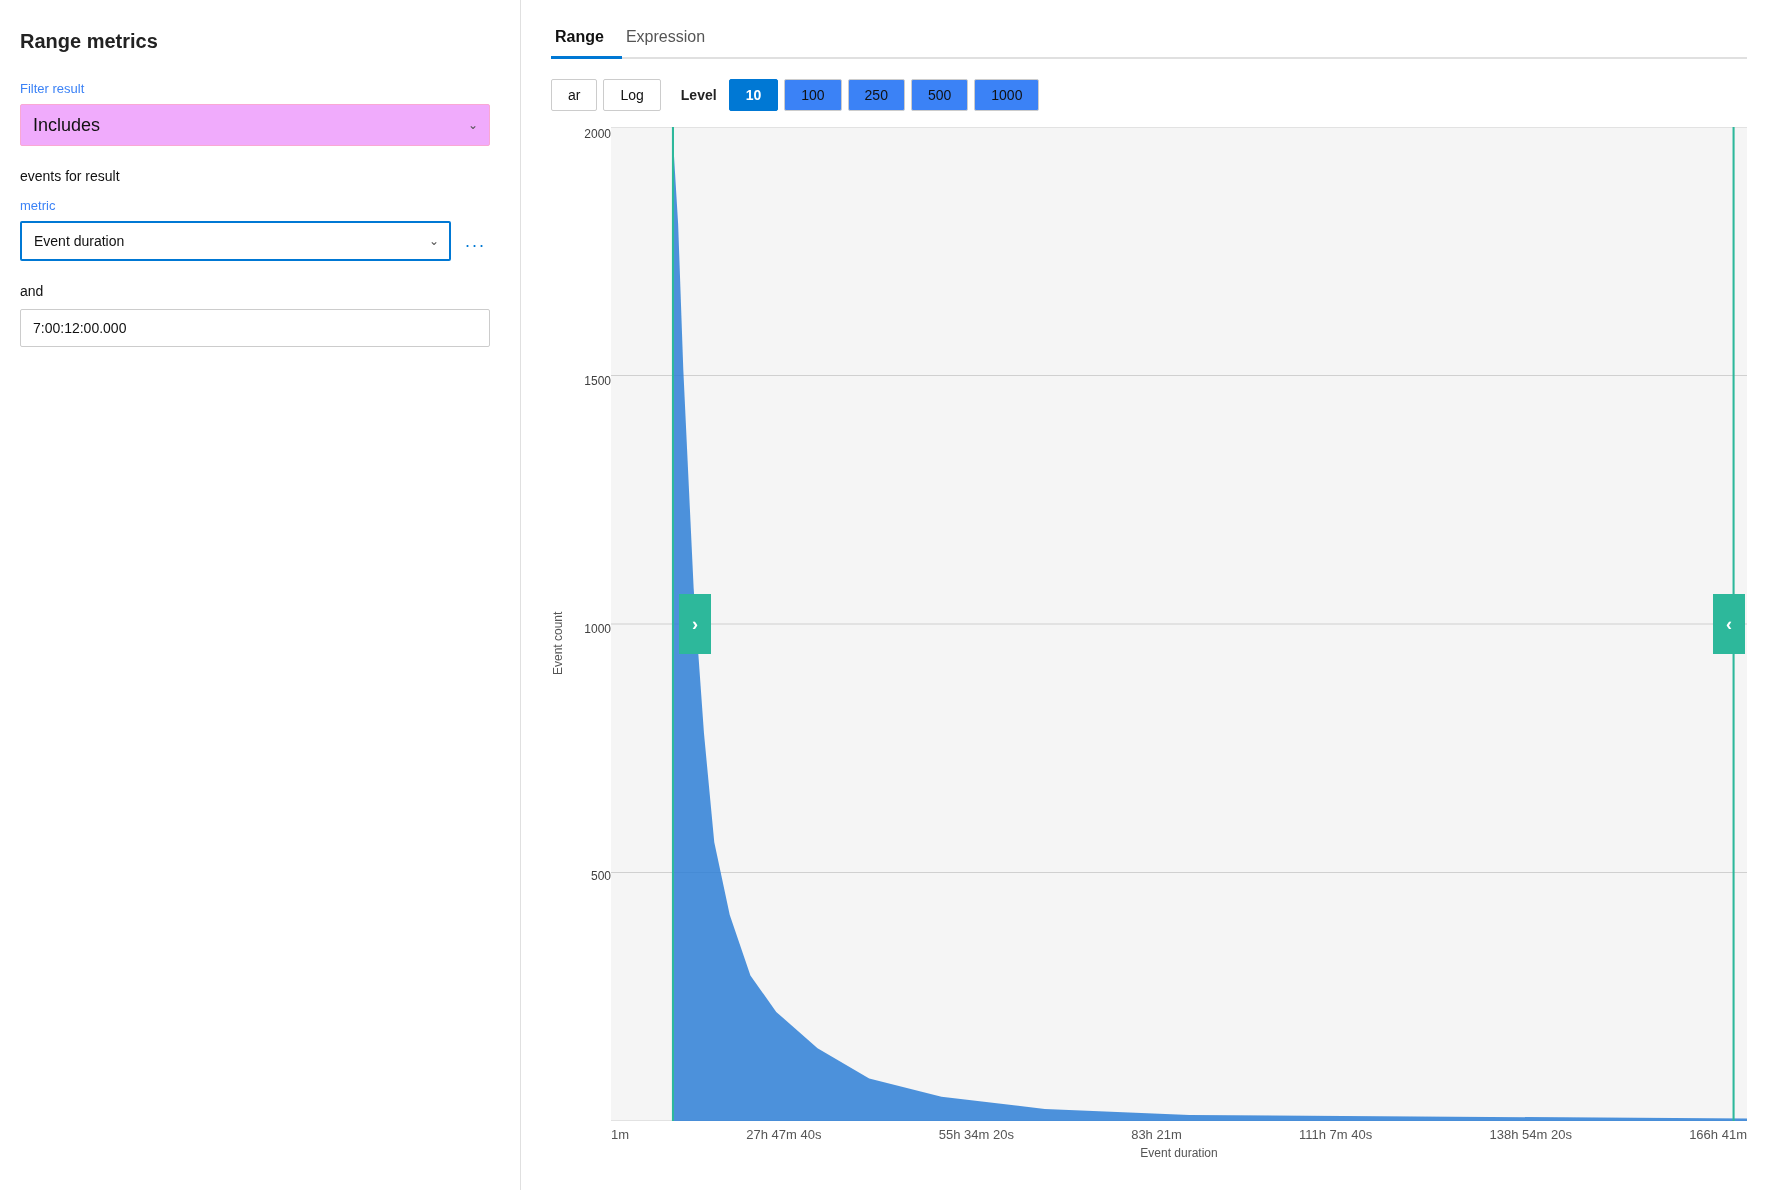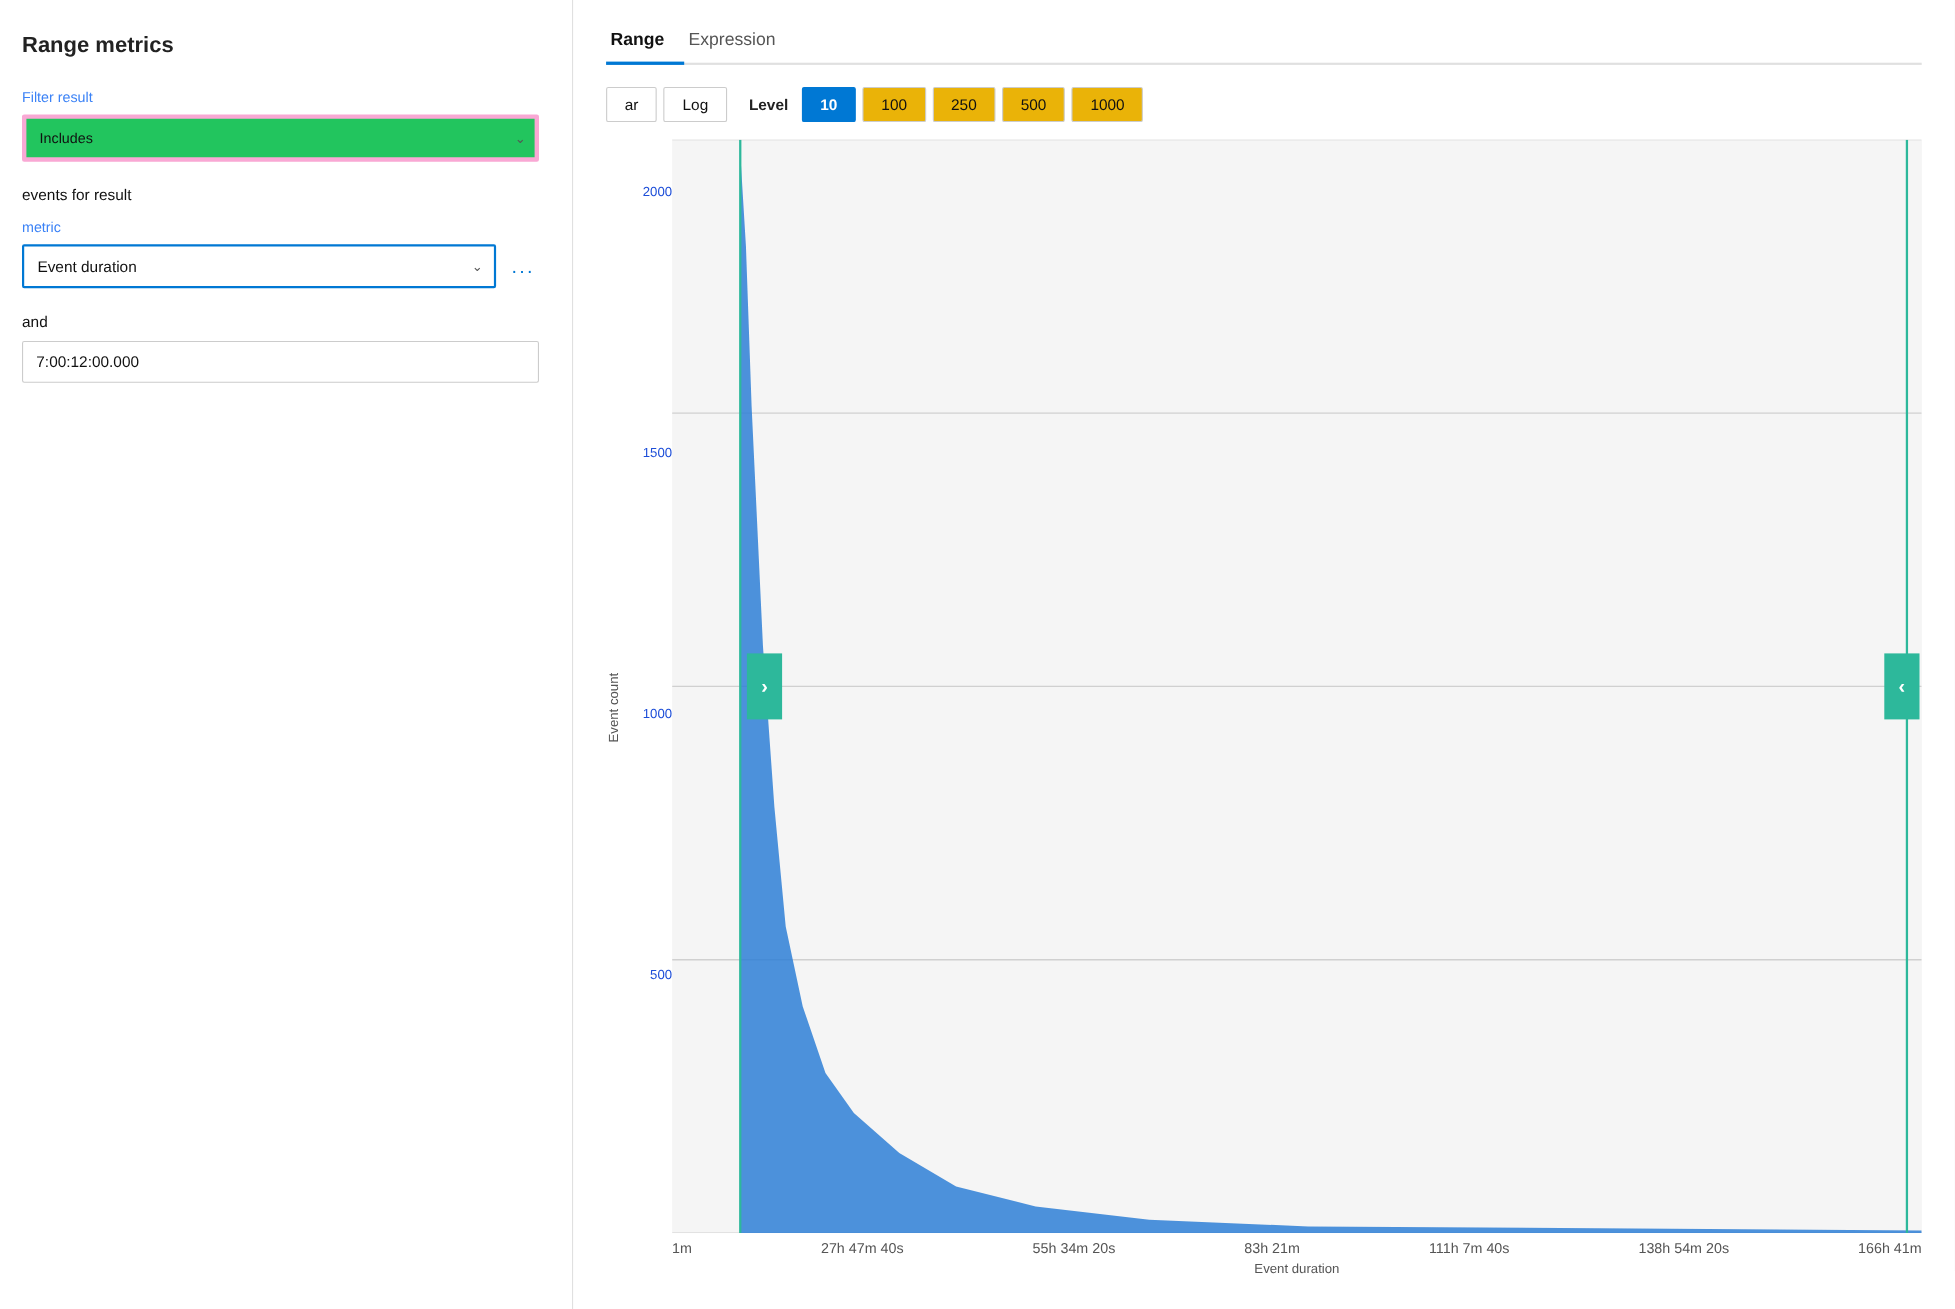--- a/index.html
+++ b/index.html
@@ -35,26 +35,26 @@
       font-weight: 400;
       margin-bottom: 14px;
       color: #111;
     }
     .select-wrapper {
       position: relative;
       margin-bottom: 22px;
     }
     .select-box {
       width: 100%;
-      border: 4px solid #f9a8d4;
+      border: 1px solid #f9a8d4;
       border-radius: 2px;
       padding: 10px 40px 10px 12px;
-      font-size: 13px;
+      font-size: 18px;
       appearance: none;
-      background: #22c55e;
+      background: #f0abfc;
       cursor: pointer;
       color: #111;
     }
     .chevron-icon {
       position: absolute;
       right: 12px;
       top: 50%;
       transform: translateY(-50%);
       pointer-events: none;
       color: #555;
@@ -165,21 +165,21 @@
     .level-label {
       font-size: 14px;
       font-weight: 700;
       margin-left: 14px;
       margin-right: 6px;
     }
     .level-btn {
       padding: 7px 16px;
       font-size: 14px;
       border: 1px solid #ccc;
-      background: #eab308;
+      background: #3b82f6;
       cursor: pointer;
       border-radius: 2px;
       color: #111;
     }
     .level-btn.active {
       background: #0078d4;
       color: #fff;
       border-color: #0078d4;
       font-weight: 600;
     }
@@ -210,23 +210,22 @@
     .y-axis-ticks {
       display: flex;
       flex-direction: column;
       justify-content: space-between;
       align-items: flex-end;
       padding-bottom: 30px;
       min-width: 40px;
     }
     .y-tick {
       font-size: 12px;
-      color: #1d4ed8;
+      color: #404040;
       text-align: right;
-      margin-top: 40px;
     }
     .chart-plot-area {
       flex: 1;
       position: relative;
       background: #f5f5f5;
       border: none;
     }
     .chart-svg {
       width: 100%;
       height: 100%;

